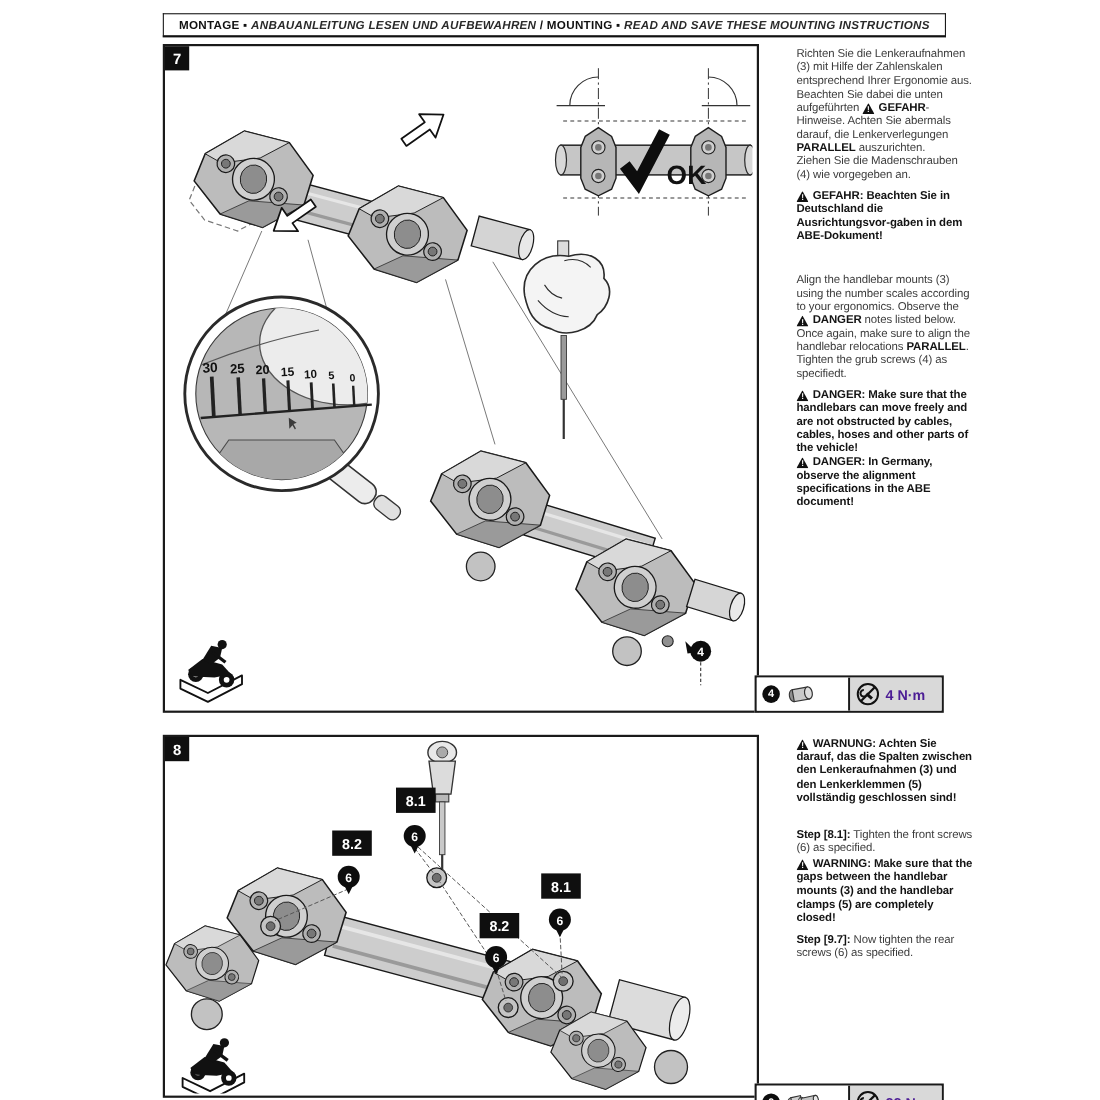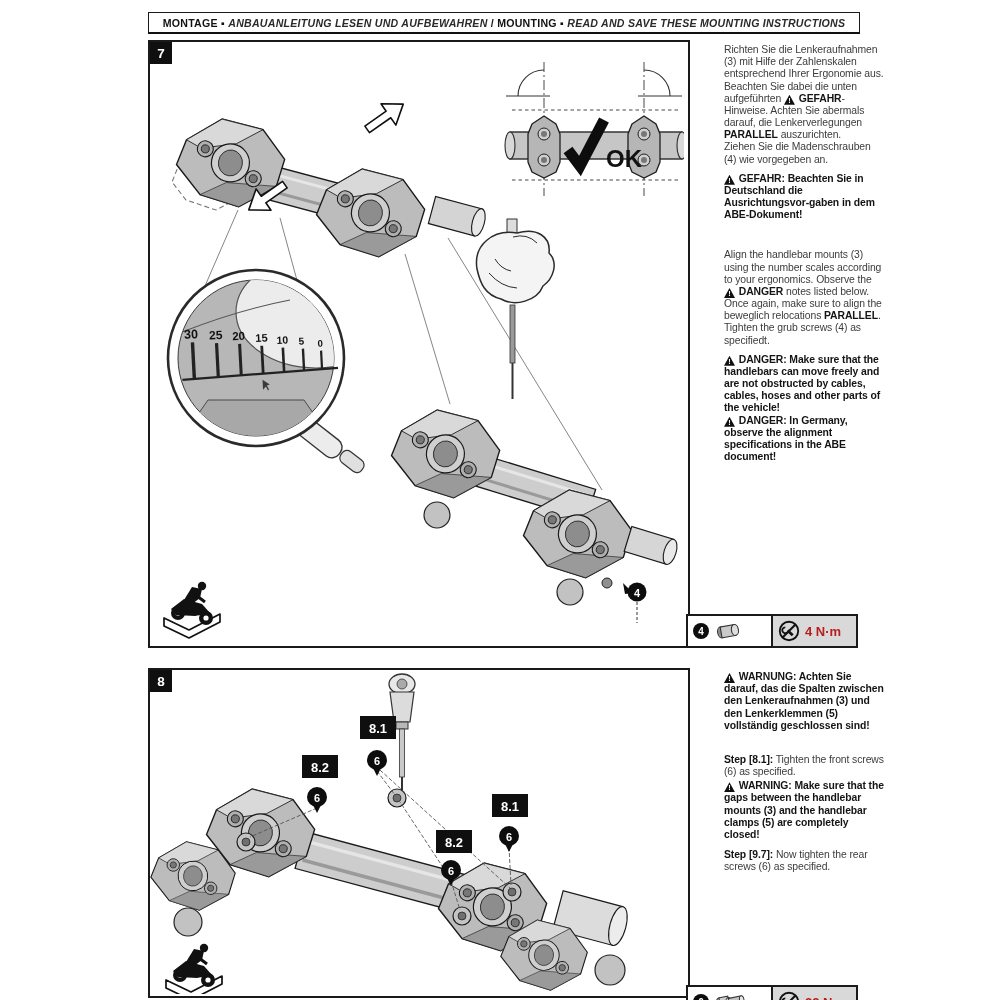--- a/index.html
+++ b/index.html
@@ -26,21 +26,21 @@
   .mb8{margin-bottom:8px;} .mb0{margin-bottom:0;} .tight{margin-bottom:2px;}
   .engap{margin-top:28px;} .engap8{margin-top:22px;}
   .tri{display:inline-block;width:11px;height:10px;background:#111;
        clip-path:polygon(50% 0,100% 100%,0 100%);color:#fff;font-weight:700;
        font-size:7.5px;line-height:11.5px;text-align:center;margin-right:1px;vertical-align:-1px;}
   
   .parts-row{position:absolute;left:686px;width:172px;height:34px;display:flex;
              border:2px solid #1a1a1a;background:#fff;box-sizing:border-box;}
   .parts-row .cell{display:flex;align-items:center;}
   .cell.ref{flex:0 0 85px;background:#fff;border-right:2px solid #1a1a1a;gap:5px;padding-left:5px;box-sizing:border-box;}
-  .cell.torque{flex:1;background:#d9d9d9;gap:4px;padding-left:4px;font-weight:700;font-size:13px;color:#b91c1c;}
+  .cell.torque{flex:1;background:#d9d9d9;gap:4px;padding-left:4px;font-weight:700;font-size:13px;color:#4c1d95;}
   .refcirc{display:inline-flex;width:16px;height:16px;border-radius:50%;background:#0d0d0d;color:#fff;
            font-size:10px;font-weight:700;align-items:center;justify-content:center;}
   svg text{font-family:"Liberation Sans",sans-serif;}
   .ill{position:absolute;}
 </style>
 </head>
 <body>
 
 <div class="page">
 
@@ -223,21 +223,21 @@
         <line x1="6" y1="20" x2="20" y2="6" stroke="#111" stroke-width="2.2"></line>
       </svg>
       <span>4 N·m</span>
     </div>
   </div>
 
   <div class="textcol" style="top:44px;">
     <p class="rt"><span>Richten Sie die Lenkeraufnahmen (3) mit Hilfe der Zahlenskalen entsprechend Ihrer Ergonomie aus. Beachten Sie dabei die unten aufgeführten </span><span class="tri">!</span><span class="b"> GEFAHR</span><span>-Hinweise. Achten Sie abermals darauf, die Lenkerverlegungen </span><span class="b">PARALLEL</span><span> auszurichten.</span><br><span>Ziehen Sie die Madenschrauben (4) wie vorgegeben an.</span></p>
     <p class="rt mb8"><span class="tri">!</span><span class="b"> GEFAHR: Beachten Sie in Deutschland die Ausrichtungsvor-gaben in dem ABE-Dokument!</span></p>
     <div class="engap">
-      <p class="rt"><span>Align the handlebar mounts (3) using the number scales according to your ergonomics. Observe the </span><span class="tri">!</span><span class="b"> DANGER</span><span> notes listed below. Once again, make sure to align the beweglich relocations </span><span class="b">PARALLEL</span><span>. Tighten the grub screws (4) as specifiedt.</span></p>
+      <p class="rt"><span>Align the handlebar mounts (3) using the number scales according to your ergonomics. Observe the </span><span class="tri">!</span><span class="b"> DANGER</span><span> notes listed below. Once again, make sure to align the handlebar relocations </span><span class="b">PARALLEL</span><span>. Tighten the grub screws (4) as specifiedt.</span></p>
       <p class="rt mb0"><span class="tri">!</span><span class="b"> DANGER: Make sure that the handlebars can move freely and are not obstructed by cables, cables, hoses and other parts of the vehicle!</span></p>
       <p class="rt mb8"><span class="tri">!</span><span class="b"> DANGER: In Germany, observe the alignment specifications in the ABE document!</span></p>
     </div>
   </div>
 
   <div class="panel panel8"></div>
   <div class="badge" style="left:150px;top:670px;">8</div>
 
   <svg class="ill" style="left:150px;top:670px;" width="534" height="324" viewBox="0 0 534 324">
 

